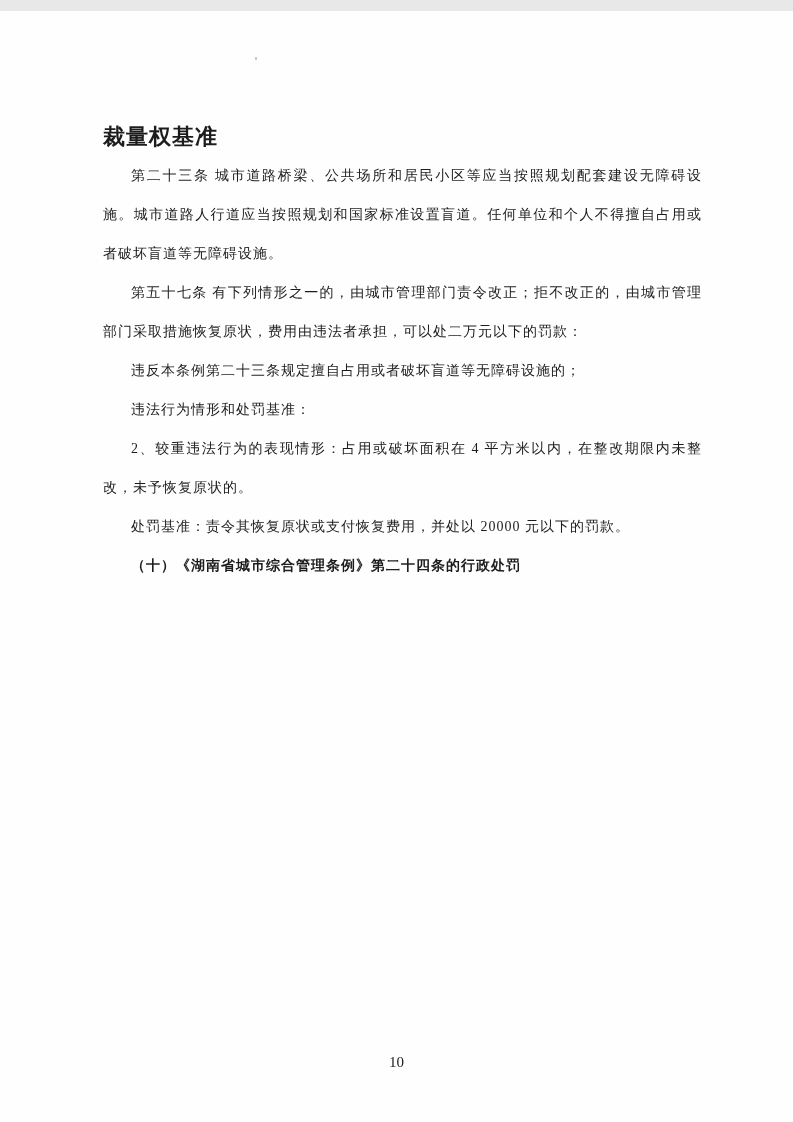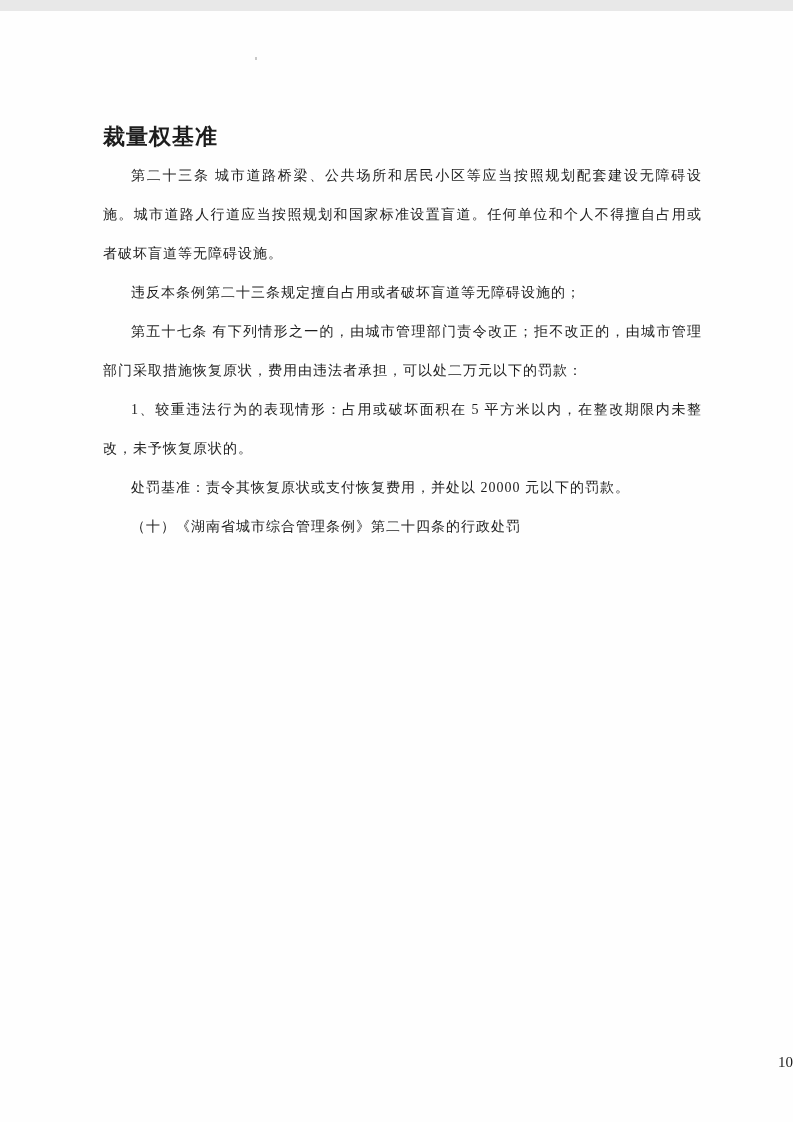--- a/index.html
+++ b/index.html
@@ -34,28 +34,28 @@
     margin: 0;
     font-size: 14px;
     line-height: 39px;
     text-indent: 2em;
     text-align: justify;
     text-justify: inter-character;
     letter-spacing: 1px;
     word-break: break-all;
   }
   .para-bold {
-    font-weight: normal;
+    font-weight: bold;
   }
   .page-number {
     position: absolute;
     left: 0;
     right: 0;
     bottom: 62px;
-    text-align: right;
+    text-align: center;
     font-size: 15px;
     color: #1c1c1c;
     letter-spacing: 0;
   }
   .scan-speck {
     position: absolute;
     left: 255px;
     top: 46px;
     width: 2px;
     height: 3px;
@@ -65,21 +65,22 @@
 </head>
 <body>
 
 <div class="page">
   <div class="scan-speck"></div>
 
   <div class="content">
     <h1 class="doc-heading">裁量权基准</h1>
 
     <p class="para">第二十三条 城市道路桥梁、公共场所和居民小区等应当按照规划配套建设无障碍设施。城市道路人行道应当按照规划和国家标准设置盲道。任何单位和个人不得擅自占用或者破坏盲道等无障碍设施。</p>
+    <p class="para">第五十七条 有下列情形之一的，由城市管理部门责令改正；拒不改正的，由城市管理部门采取措施恢复原状，费用由违法者承担，可以处二万元以下的罚款：</p>
     <p class="para">违反本条例第二十三条规定擅自占用或者破坏盲道等无障碍设施的；</p>
-    <p class="para">第五十七条 有下列情形之一的，由城市管理部门责令改正；拒不改正的，由城市管理部门采取措施恢复原状，费用由违法者承担，可以处二万元以下的罚款：</p>
-    <p class="para">1、较重违法行为的表现情形：占用或破坏面积在 5 平方米以内，在整改期限内未整改，未予恢复原状的。</p>
+    <p class="para">违法行为情形和处罚基准：</p>
+    <p class="para">2、较重违法行为的表现情形：占用或破坏面积在 4 平方米以内，在整改期限内未整改，未予恢复原状的。</p>
     <p class="para">处罚基准：责令其恢复原状或支付恢复费用，并处以 20000 元以下的罚款。</p>
     <p class="para para-bold">（十）《湖南省城市综合管理条例》第二十四条的行政处罚</p>
   </div>
 
   <div class="page-number">10</div>
 </div>
 
 </body></html>

